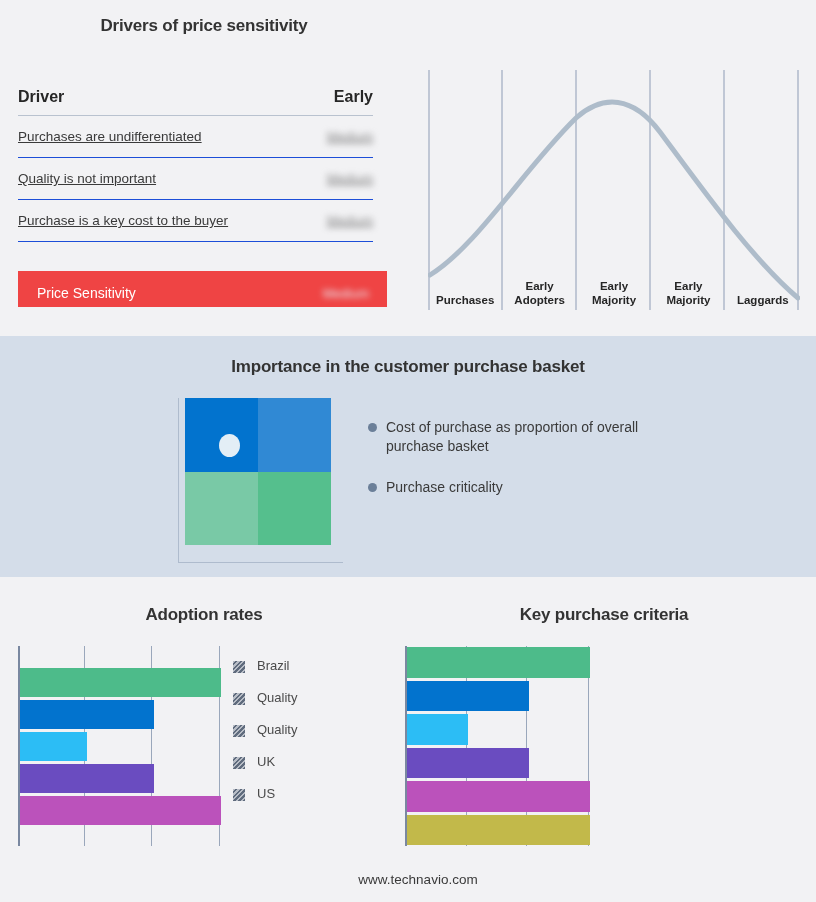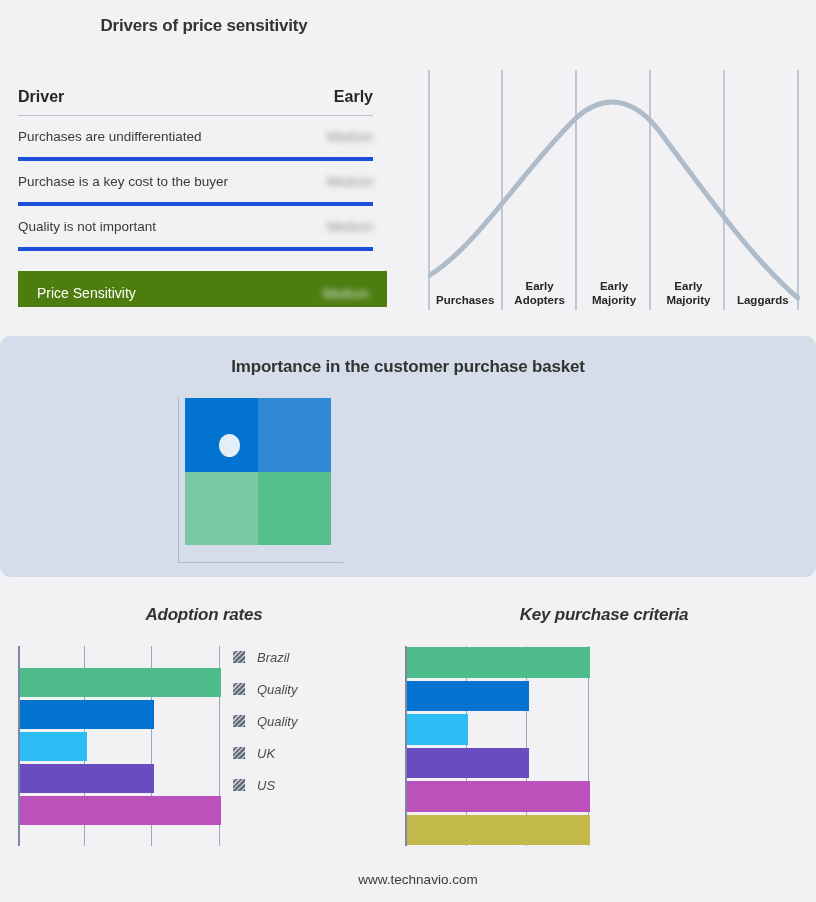--- a/index.html
+++ b/index.html
@@ -54,37 +54,38 @@
     border-bottom: 1px solid #b9c2cf;
     gap: 8px;
   }
   .dt-row {
     display: flex;
     justify-content: space-between;
     align-items: center;
     font-size: 13.5px;
     color: #3a3a3a;
     height: 41px;
-    border-bottom: 4px solid #1d4ed8;
+    border-bottom: 1px solid #1d4ed8;
+    text-decoration: underline;
   }
   .dt-row .impact,
   .dt-head .impact-head { text-align: right; }
   .blurred {
     color: #8a8a8a;
     filter: blur(3.1px);
     font-size: 13px;
     -webkit-user-select: none;
     user-select: none;
   }
   #price-sensitivity-row {
     position: absolute;
     left: 18px; top: 271px;
     width: 369px;
     height: 36px;
-    background: #4d7c0f;
+    background: #ef4444;
     display: flex;
     align-items: center;
     justify-content: space-between;
     box-sizing: border-box;
     padding: 8px 18px 0 19px;
   }
   #price-sensitivity-row .label {
     color: #ffffff;
     font-size: 14px;
   }
@@ -123,21 +124,20 @@
     line-height: 14px;
     padding-bottom: 3px;
   }
 
   
   #middle-band {
     position: absolute;
     left: 0; top: 336px;
     width: 816px; height: 241px;
     background: #d4dde9;
-    border-radius: 11px;
   }
   #middle-band .panel-title {
     margin-top: 21px;
     font-size: 17px;
   }
   #matrix-wrap {
     position: absolute;
     left: 178px; top: 62px;
     width: 165px; height: 165px;
   }
@@ -190,21 +190,21 @@
     flex-shrink: 0;
   }
 
   
   #bottom-row {
     position: absolute;
     left: 0; top: 577px;
     width: 816px; height: 325px;
     background: #f2f2f4;
   }
-  .bar-panel { position: absolute; top: 0; height: 325px; font-style: italic; }
+  .bar-panel { position: absolute; top: 0; height: 325px; }
   #adoption-panel { left: 0; width: 408px; }
   #criteria-panel { left: 400px; width: 408px; }
   .bar-panel .panel-title { margin-top: 28px; }
 
   .chart-area { position: absolute; }
   #adoption-chart { left: 18px; top: 69px; width: 203px; height: 200px; }
   #criteria-chart { left: 5px; top: 69px; width: 185px; height: 200px; }
 
   .axis-line {
     position: absolute;
@@ -235,21 +235,21 @@
   }
 
   .bar-legend { position: absolute; }
   #adoption-legend { left: 233px; top: 64px; }
   .lg-item {
     display: flex;
     align-items: center;
     font-size: 13px;
     color: #4b4b4b;
   }
-  #adoption-legend .lg-item { height: 32px; }
+  #adoption-legend .lg-item { height: 32px; align-items: flex-end; }
   .lg-swatch {
     width: 12px; height: 12px;
     margin-right: 12px;
     flex-shrink: 0;
     background-color: #b8bdc6;
     background-image: repeating-linear-gradient(
       -45deg,
       #5f6b7d 0px, #5f6b7d 1.5px,
       transparent 1.5px, transparent 3.5px
     );
@@ -277,25 +277,25 @@
       <div class="dt-head">
         <span>Driver</span>
         <span class="impact-head">Early</span>
       </div>
 
       <div class="dt-row">
         <span>Purchases are undifferentiated</span>
         <span class="impact blurred">Medium</span>
       </div>
       <div class="dt-row">
+        <span>Quality is not important</span>
+        <span class="impact blurred">Medium</span>
+      </div>
+      <div class="dt-row">
         <span>Purchase is a key cost to the buyer</span>
-        <span class="impact blurred">Medium</span>
-      </div>
-      <div class="dt-row">
-        <span>Quality is not important</span>
         <span class="impact blurred">Medium</span>
       </div>
     </div>
 
     <div id="price-sensitivity-row">
       <span class="label">Price Sensitivity</span>
       <span class="blurred">Medium</span>
     </div>
   </div>
 
@@ -345,20 +345,30 @@
     <div id="matrix-grid">
       <div style="background:#0273ce;position:relative;">
         <div id="matrix-dot"></div>
       </div>
       <div style="background:#3089d4;"></div>
       <div style="background:#79c9a6;"></div>
       <div style="background:#55bf8d;"></div>
     </div>
   </div>
 
+  <div id="basket-legend">
+    <div class="bl-item">
+      <span class="bl-dot"></span>
+      <span>Cost of purchase as proportion of overall purchase basket</span>
+    </div>
+    <div class="bl-item">
+      <span class="bl-dot"></span>
+      <span>Purchase criticality</span>
+    </div>
+  </div>
 </div>
 
 <div id="bottom-row">
 
   <div id="adoption-panel" class="bar-panel">
     <div class="panel-title">Adoption rates</div>
     <div id="adoption-chart" class="chart-area">
       <div class="axis-line"></div>
       <div class="gridline" style="left:66px;"></div>
       <div class="gridline" style="left:133px;"></div>

